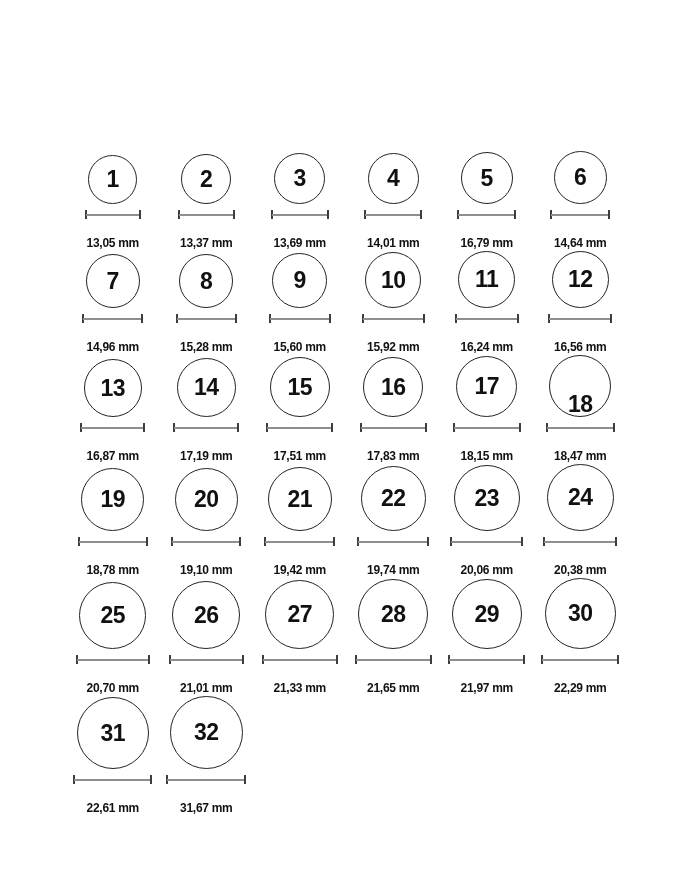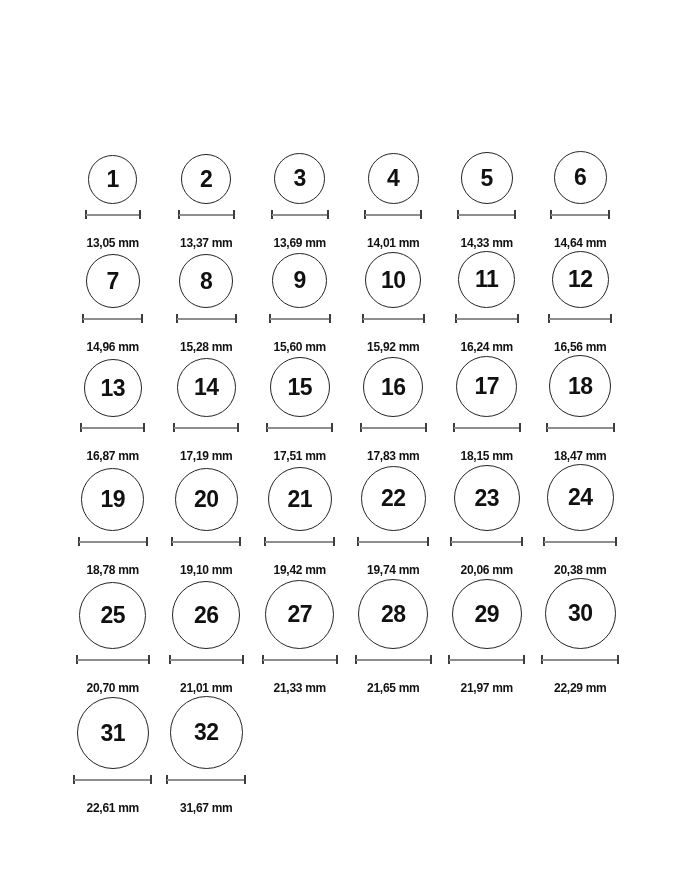--- a/index.html
+++ b/index.html
@@ -134,21 +134,21 @@
 
   <div class="cell">
     <div class="circle" style="width: 52px; height: 52px;">
       <span class="num">5</span>
     </div>
     <div class="ruler" style="width: 59px;">
       <span class="tick left"></span>
       <span class="bar"></span>
       <span class="tick right"></span>
     </div>
-    <div class="label">14,33 mm</div>
+    <div class="label">16,79 mm</div>
   </div>
 
   <div class="cell">
     <div class="circle" style="width: 53px; height: 53px;">
       <span class="num">6</span>
     </div>
     <div class="ruler" style="width: 60px;">
       <span class="tick left"></span>
       <span class="bar"></span>
       <span class="tick right"></span>
@@ -284,21 +284,21 @@
     </div>
     <div class="ruler" style="width: 68px;">
       <span class="tick left"></span>
       <span class="bar"></span>
       <span class="tick right"></span>
     </div>
     <div class="label">18,15 mm</div>
   </div>
 
   <div class="cell">
-    <div class="circle" style="width: 62px; height: 62px;">
+    <div class="circle" style="width: 62px; height: 62px; align-items: flex-end;">
       <span class="num">18</span>
     </div>
     <div class="ruler" style="width: 69px;">
       <span class="tick left"></span>
       <span class="bar"></span>
       <span class="tick right"></span>
     </div>
     <div class="label">18,47 mm</div>
   </div>
 </div>

